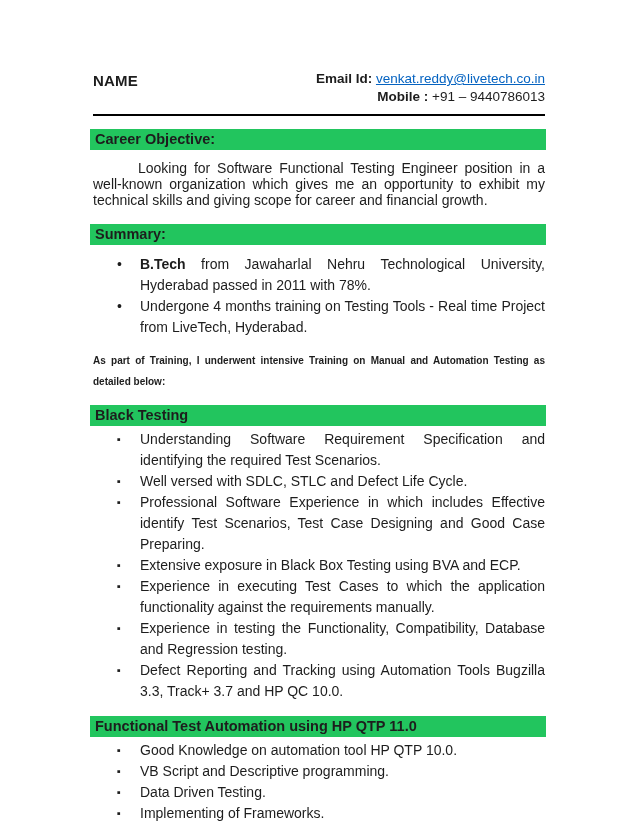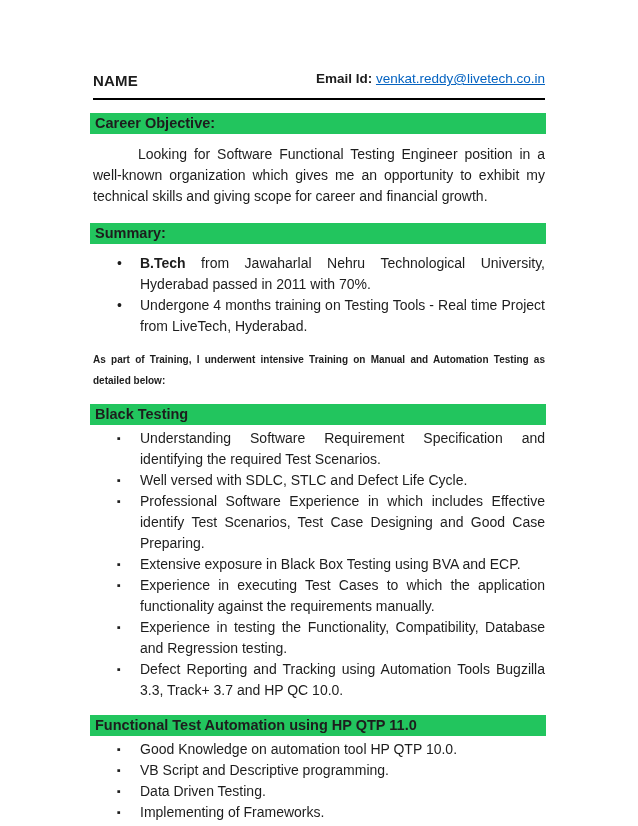--- a/index.html
+++ b/index.html
@@ -52,21 +52,21 @@
     background: #22c55e;
     font-weight: bold;
     font-size: 14.5px;
     padding: 2px 5px 3px 5px;
     margin-left: -3px;
     margin-right: -1px;
   }
   
   .para {
     font-size: 14px;
-    line-height: 21px;
+    line-height: 16px;
     text-align: justify;
     text-indent: 45px;
   }
   .bold-note {
     font-weight: bold;
     font-size: 10px;
     line-height: 21px;
     text-align: justify;
   }
   
@@ -103,32 +103,33 @@
 </style>
 </head>
 <body>
 
 <div class="page">
 
   <div class="doc-header">
     <div class="name-heading">NAME</div>
     <div class="contact-block">
       <div class="contact-line"><span class="lbl">Email Id:</span> <a href="#" class="email-link">venkat.reddy@livetech.co.in</a></div>
+      <div class="contact-line mobile"><span class="lbl">Mobile :</span> <span>+91 – 9440786013</span></div>
     </div>
   </div>
   <hr class="header-divider">
 
   <div class="section-bar mt-career">Career Objective:</div>
   <p class="para mt-para">Looking for Software Functional Testing Engineer position in a well-known organization which gives me an opportunity to exhibit my technical skills and giving scope for career and financial growth.</p>
 
   <div class="section-bar mt-summary">Summary:</div>
   <ul class="blist disc mt-list">
     <li>
       <span class="bullet">•</span>
-      <span class="li-text"><span class="b">B.Tech</span><span> from Jawaharlal Nehru Technological University, Hyderabad passed in 2011 with 70%.</span></span>
+      <span class="li-text"><span class="b">B.Tech</span><span> from Jawaharlal Nehru Technological University, Hyderabad passed in 2011 with 78%.</span></span>
     </li>
     <li>
       <span class="bullet">•</span>
       <span class="li-text"><span class="b"></span><span>Undergone 4 months training on Testing Tools - Real time Project from LiveTech, Hyderabad.</span></span>
     </li>
   </ul>
 
   <p class="bold-note mt-note">As part of Training, I underwent intensive Training on Manual and Automation Testing as detailed below:</p>
 
   <div class="section-bar mt-manual">Black Testing</div>

